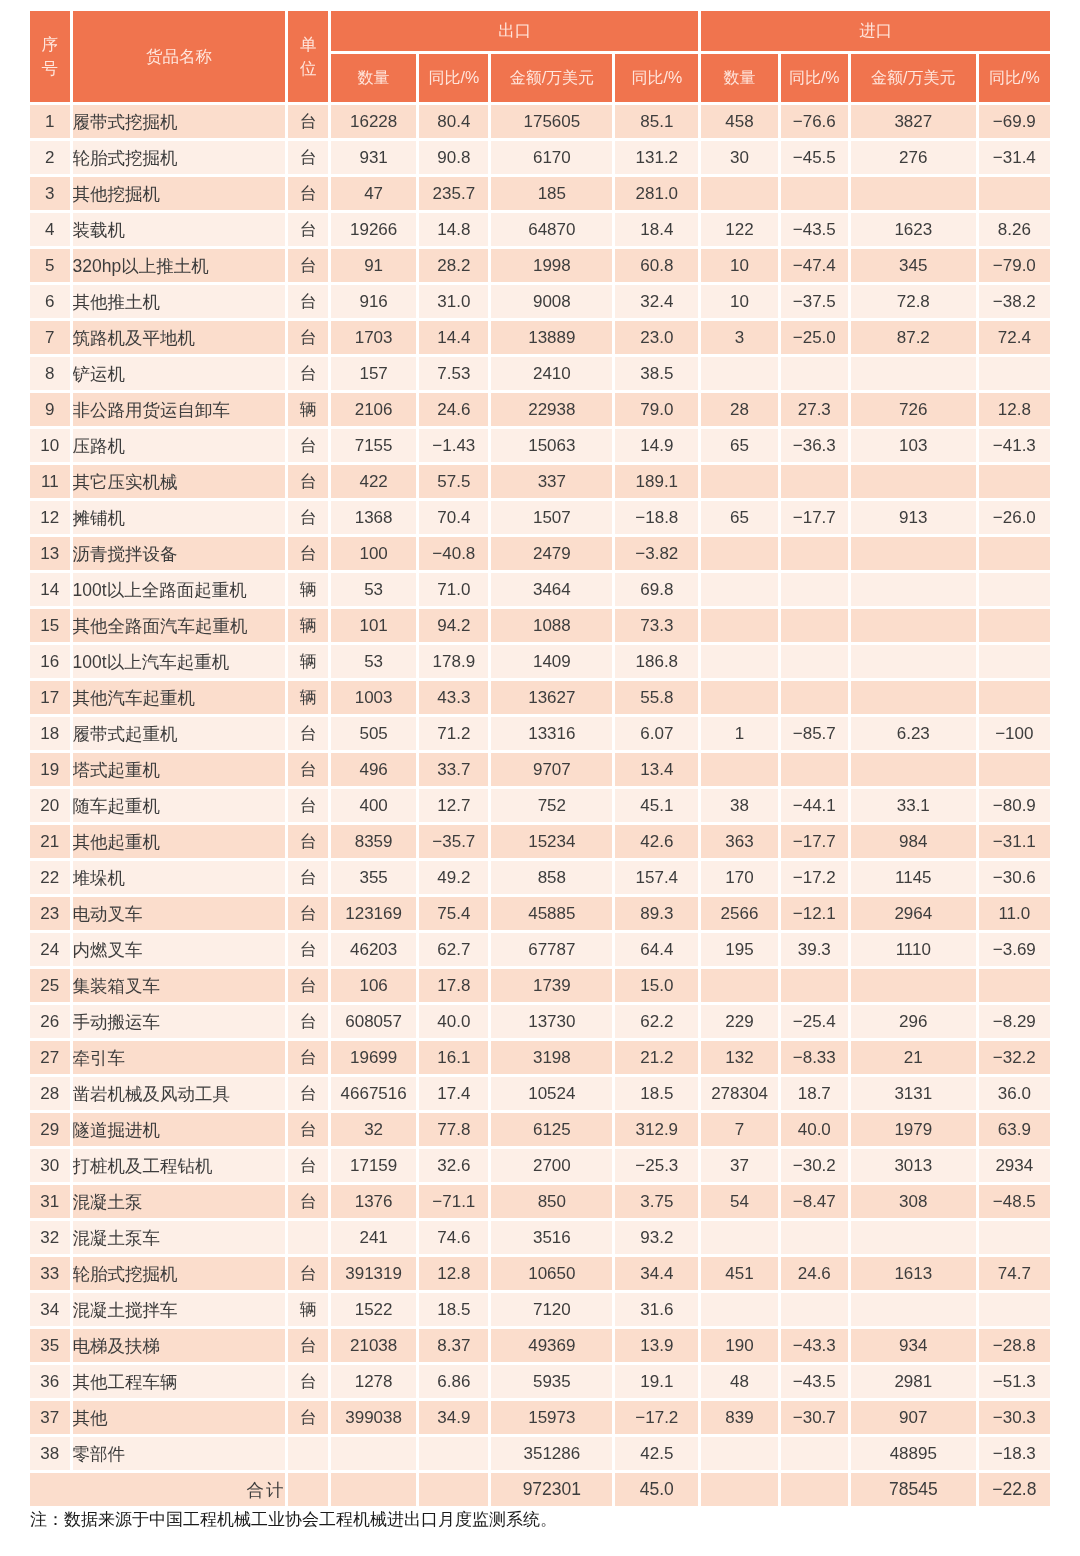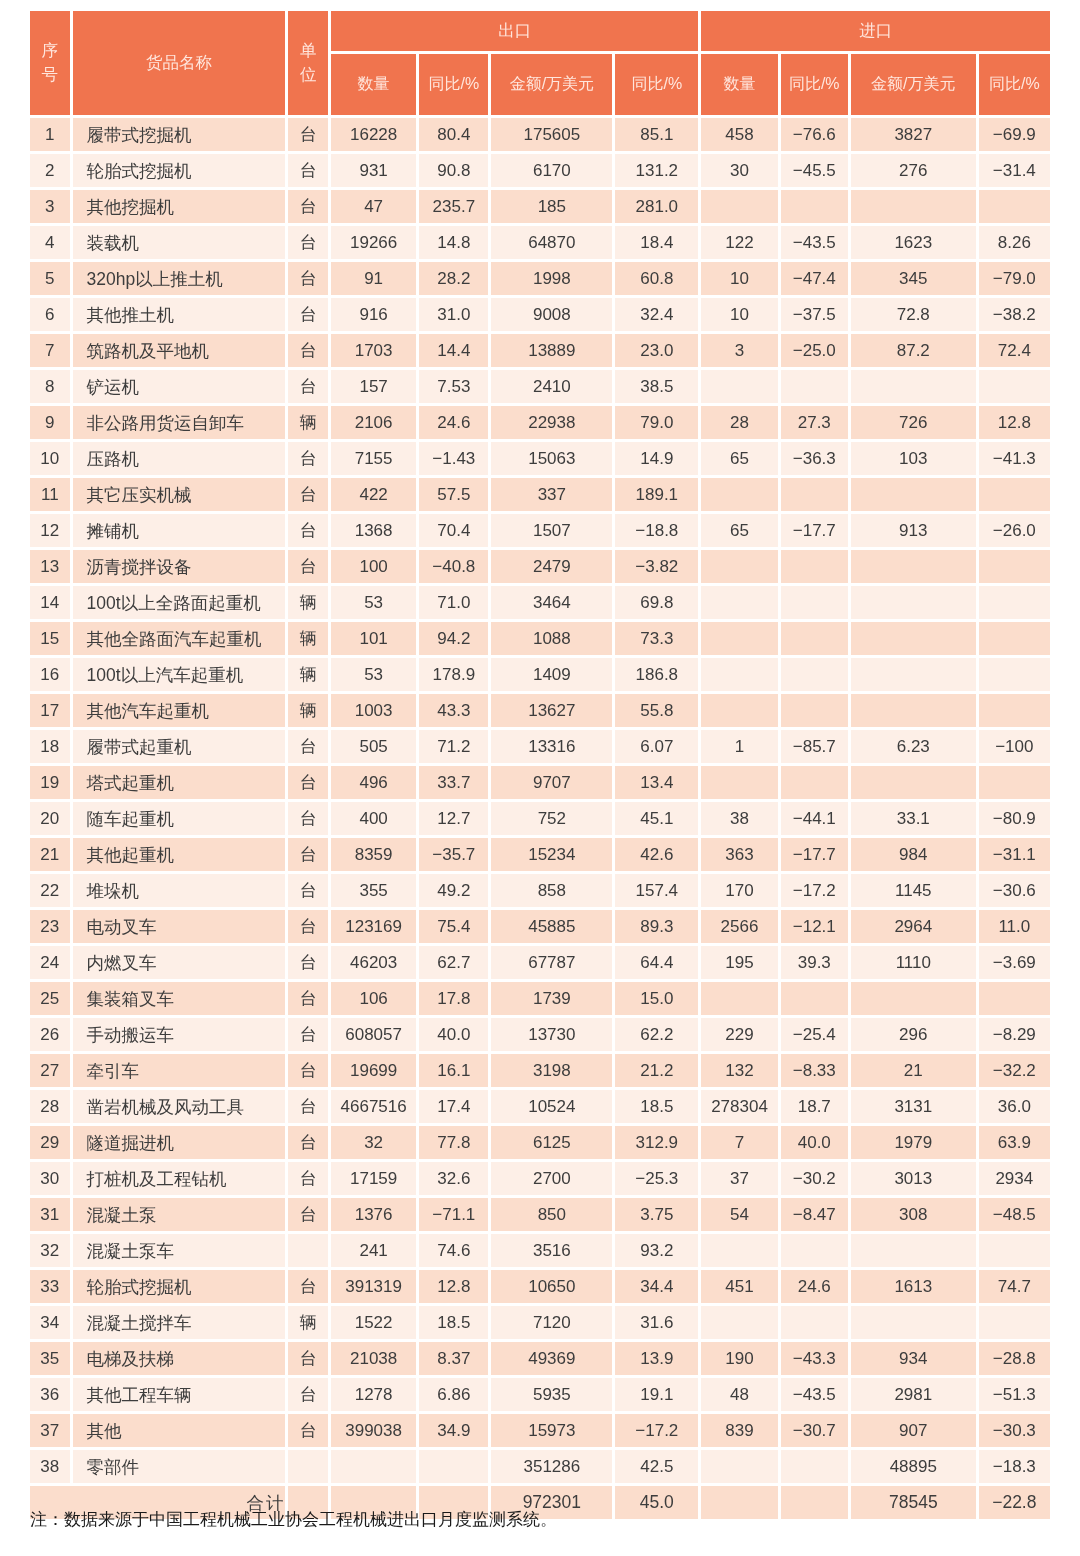--- a/index.html
+++ b/index.html
@@ -40,35 +40,35 @@
   th {
     background: var(--header-bg);
     color: var(--header-text);
     font-weight: normal;
     font-size: 16.5px;
     text-align: center;
     vertical-align: middle;
     padding: 0;
   }
   thead tr.group-row th { height: 40px; }
-  thead tr.sub-row th { height: 61px; font-size: 16px; }
+  thead tr.sub-row th { height: 48px; font-size: 16px; }
   th .vstack { display: block; line-height: 1.45; }
   td {
     height: 33px;
     text-align: center;
     vertical-align: middle;
     font-size: 17px;
     color: var(--body-text);
     padding: 0;
     overflow: hidden;
     white-space: nowrap;
   }
   tr.dark td { background: var(--row-dark); }
   tr.light td { background: var(--row-light); }
-  td.name-cell { text-align: left; padding-left: 14px; font-size: 17.5px; }
+  td.name-cell { text-align: left; font-size: 17.5px; }
   tr.total-row td { background: var(--row-dark); font-size: 17.5px; }
   td.total-label { text-align: right; font-size: 18px; letter-spacing: 2px; }
   .note {
     position: absolute;
     left: 30px; top: 1508px;
     font-size: 17px;
     color: var(--note-text);
   }
 </style>
 </head>

